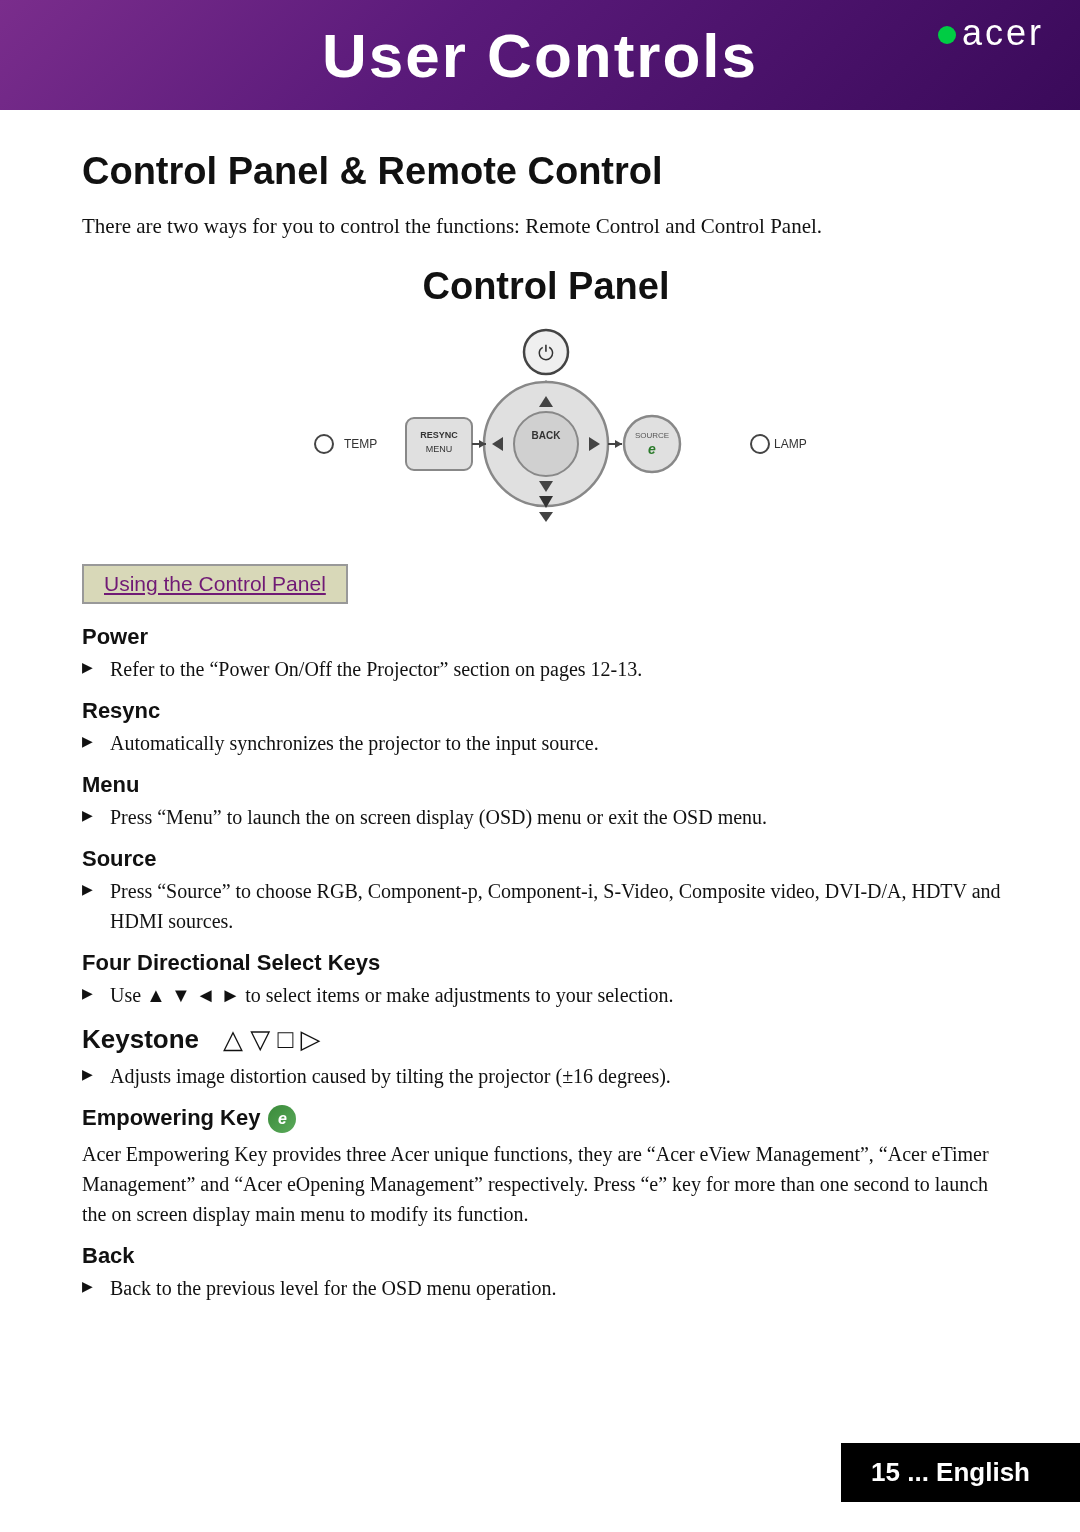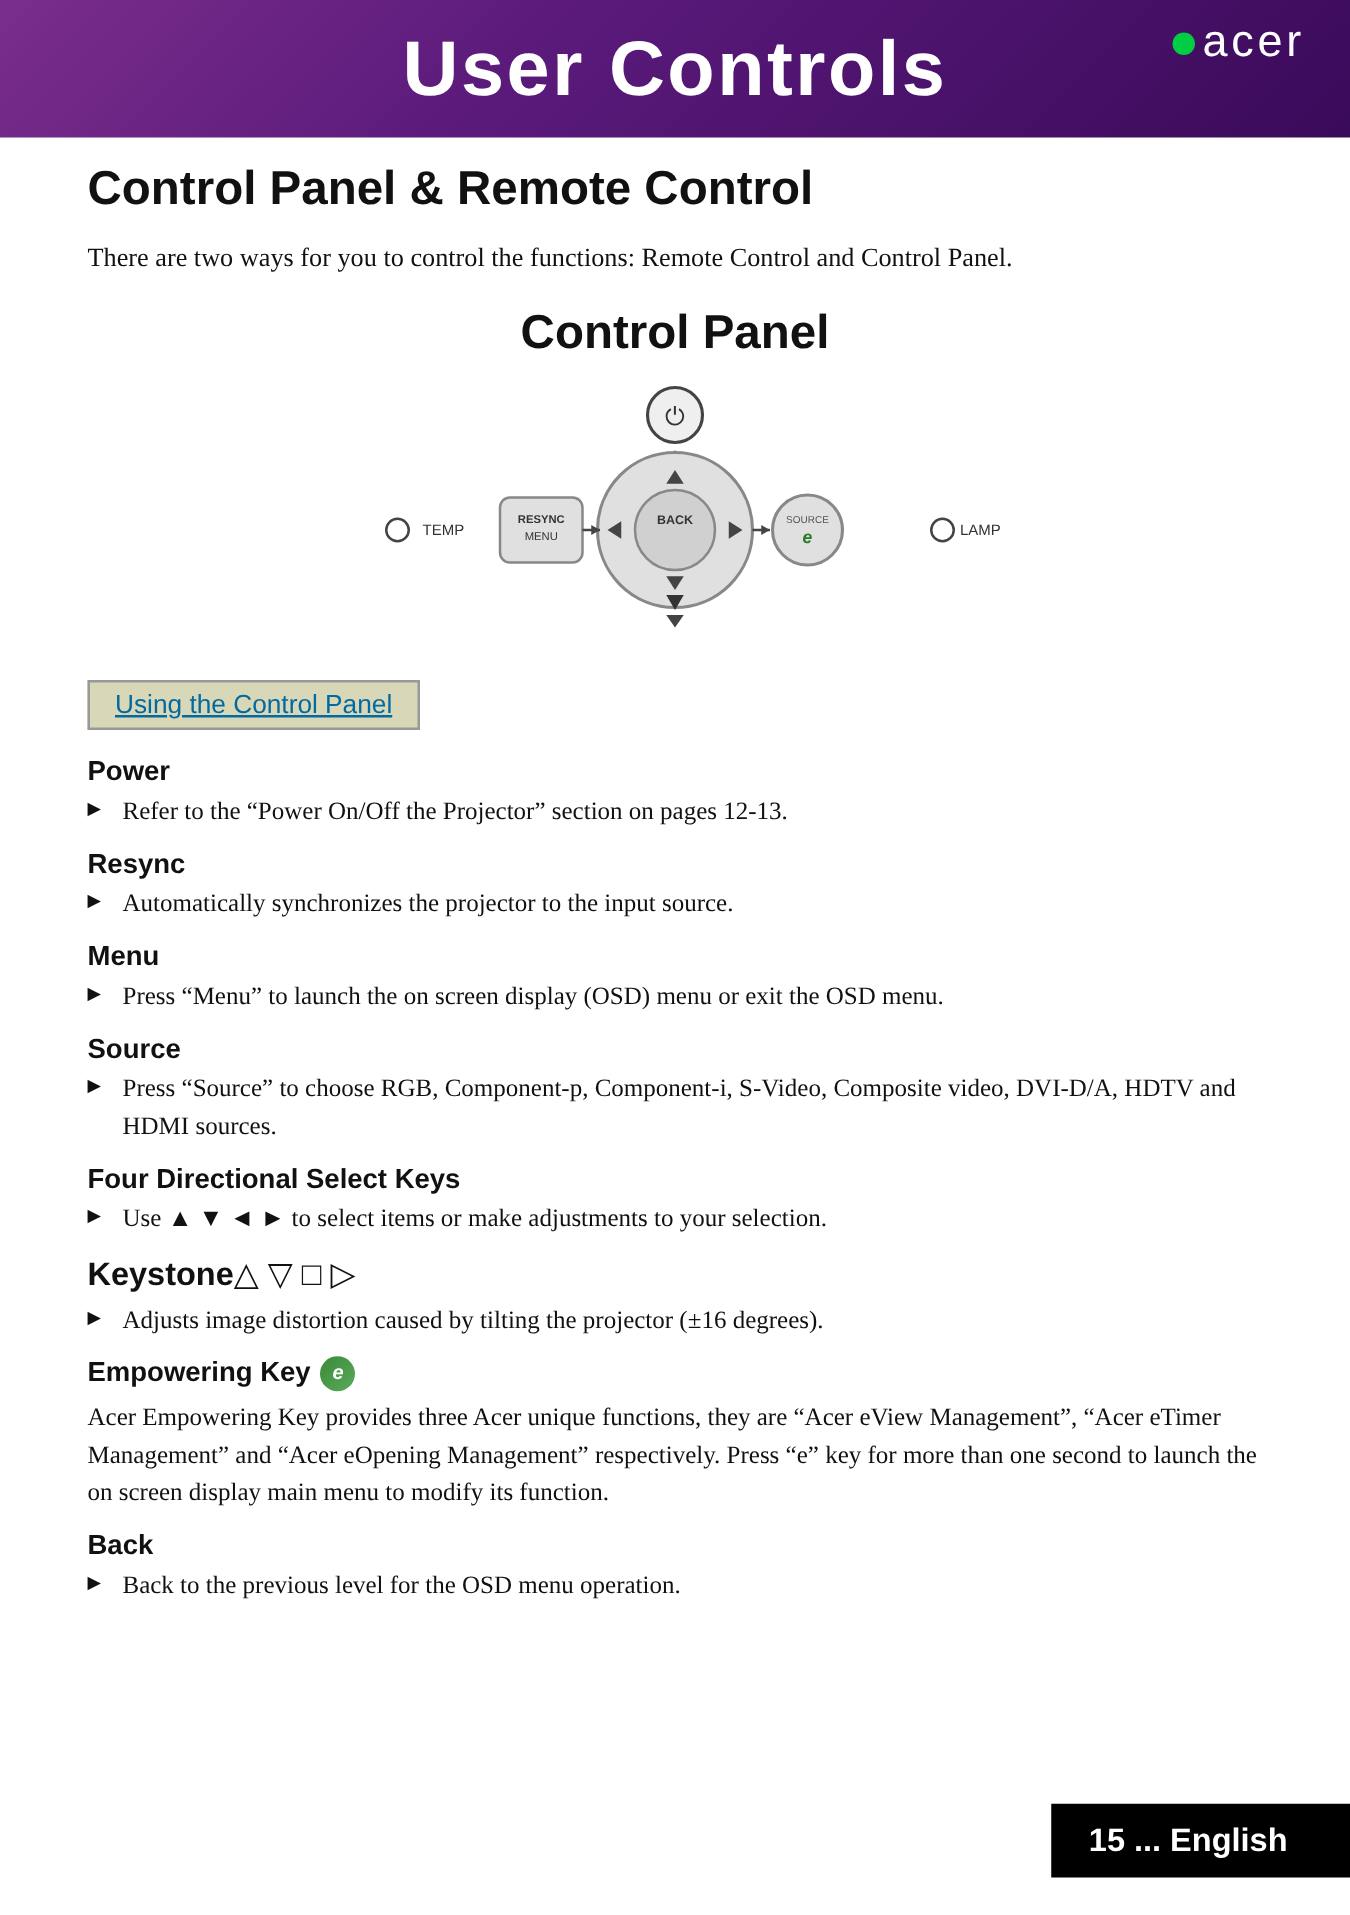--- a/index.html
+++ b/index.html
@@ -45,21 +45,22 @@
       width: 18px;
       height: 18px;
       background: #00cc44;
       border-radius: 50%;
       margin-right: 6px;
       vertical-align: middle;
     }
 
     
     .content {
-      padding: 20px 70px 40px 70px;
+      padding: 40px 70px 40px 70px;
+      margin-left: 12px;
     }
 
     .section-title {
       font-size: 38px;
       font-weight: bold;
       color: #111;
       margin-bottom: 18px;
       font-family: Arial, sans-serif;
     }
 
@@ -84,21 +85,21 @@
       background: #d8d8b8;
       border: 2px solid #999;
       display: inline-block;
       padding: 6px 20px;
       margin-bottom: 20px;
       margin-top: 10px;
     }
     .using-box-text {
       font-size: 21px;
       text-decoration: underline;
-      color: #0369a1;
+      color: #701a75;
       font-family: Arial, sans-serif;
       text-align: center;
     }
 
     
     .entry {
       margin-bottom: 14px;
     }
     .entry-title {
       font-size: 22px;
@@ -126,21 +127,21 @@
 
     
     .keystone-heading {
       font-size: 26px;
       font-weight: bold;
       font-family: Arial, sans-serif;
       color: #111;
       margin-bottom: 6px;
       display: flex;
       align-items: center;
-      gap: 0;
+      gap: 24px;
     }
     .keystone-symbols {
       font-size: 26px;
       font-weight: normal;
     }
 
     
     .empowering-heading {
       font-size: 22px;
       font-weight: bold;

